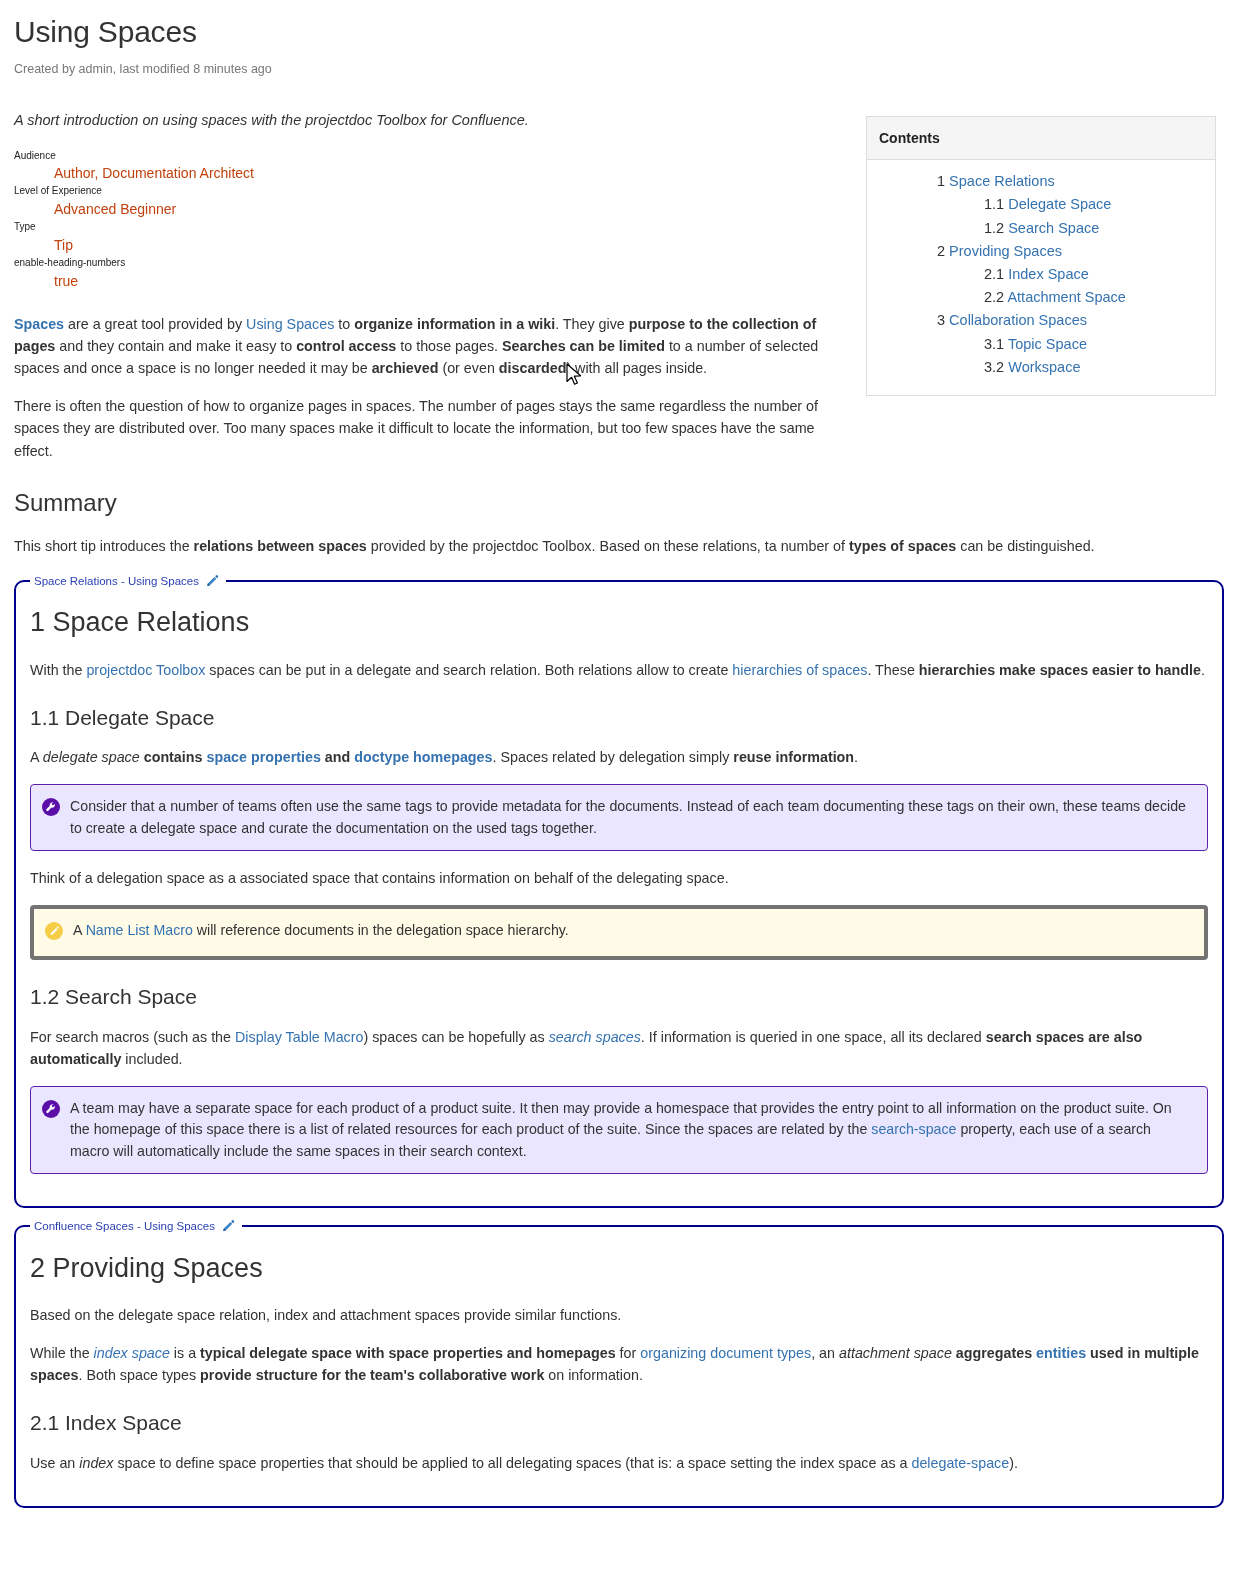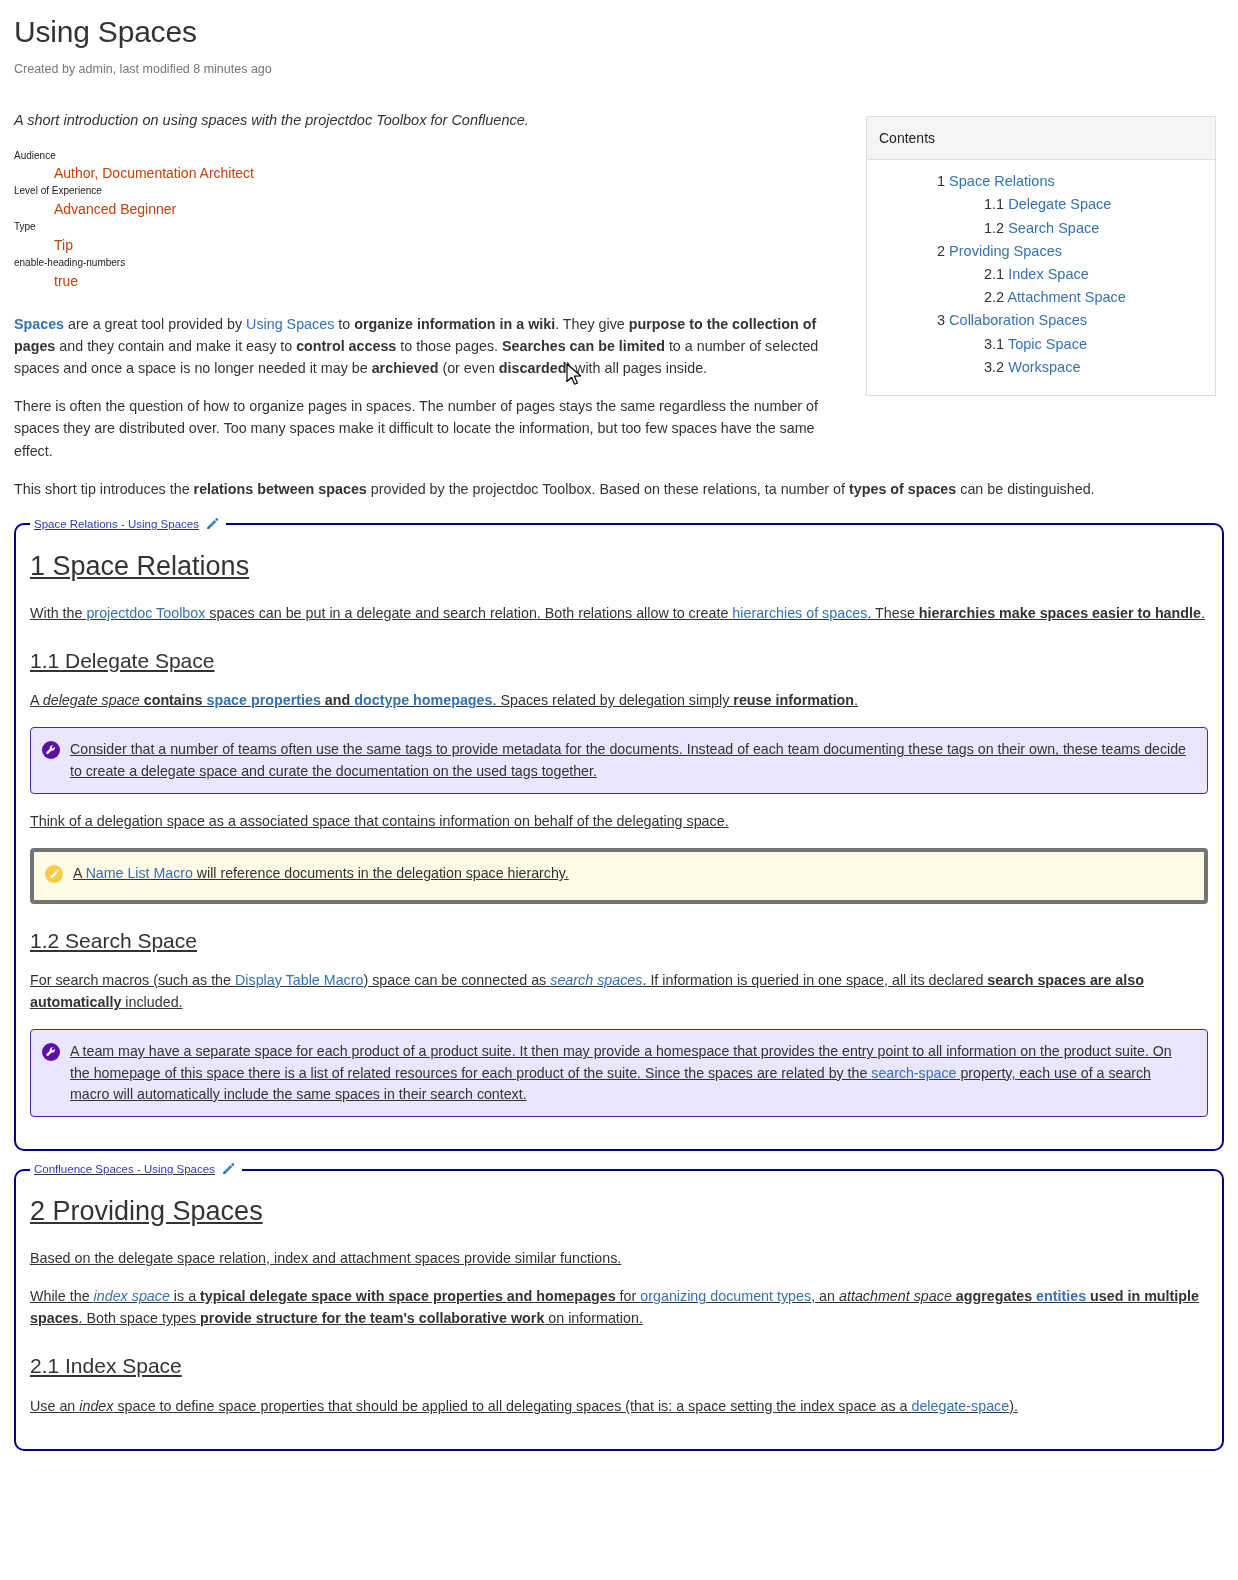--- a/index.html
+++ b/index.html
@@ -65,42 +65,41 @@
     top: 116px;
     width: 350px;
     border: 1px solid #dddddd;
     background: #ffffff;
     box-sizing: border-box;
   }
   .toc-head {
     background: #f5f5f5;
     border-bottom: 1px solid #dddddd;
     padding: 11px 12px;
-    font-weight: normal;
+    font-weight: bold;
     font-size: 14px;
     color: #222;
   }
   .toc-body { padding: 10px 12px 16px 12px; }
   .toc-l1 { margin: 0 0 0 58px; font-size: 14.5px; line-height: 1.6; }
   .toc-l2 { margin: 0 0 0 105px; font-size: 14.5px; line-height: 1.6; }
   .toc-num { color: #333333; }
   h2.summary {
     font-size: 24px;
     font-weight: 400;
     color: #333;
     margin: 24px 0 14px 0;
   }
   
   fieldset.sec {
     border: 2px solid #00008b;
     border-radius: 10px;
     margin: 8px 0 10px 0;
     padding: 4px 14px 16px 14px;
     min-width: 0;
-    text-decoration: underline;
   }
   fieldset.sec > legend {
     padding: 0 6px 0 4px;
     font-size: 11.5px;
     color: #2a3fb0;
     display: flex;
     align-items: center;
     gap: 6px;
   }
   .pencil-icon { display: inline-block; width: 15px; height: 15px; vertical-align: middle; cursor: pointer; }
@@ -178,20 +177,21 @@
       <div class="toc-l2"><span class="toc-num">1.2</span> <a class="lnk">Search Space</a></div>
       <div class="toc-l1"><span class="toc-num">2</span> <a class="lnk">Providing Spaces</a></div>
       <div class="toc-l2"><span class="toc-num">2.1</span> <a class="lnk">Index Space</a></div>
       <div class="toc-l2"><span class="toc-num">2.2</span> <a class="lnk">Attachment Space</a></div>
       <div class="toc-l1"><span class="toc-num">3</span> <a class="lnk">Collaboration Spaces</a></div>
       <div class="toc-l2"><span class="toc-num">3.1</span> <a class="lnk">Topic Space</a></div>
       <div class="toc-l2"><span class="toc-num">3.2</span> <a class="lnk">Workspace</a></div>
     </div>
   </div>
 
+  <h2 class="summary">Summary</h2>
   <p class="body-text"><span>This short tip introduces the </span><b>relations between spaces</b><span> provided by the projectdoc Toolbox. Based on these relations, ta number of </span><b>types of spaces</b><span> can be distinguished.</span></p>
 
   <fieldset class="sec">
     <legend>
       <span>Space Relations - Using Spaces</span>
       <span class="pencil-icon">
         <svg viewBox="0 0 16 16" width="15" height="15">
             <path d="M11.6 1.6a1.4 1.4 0 0 1 2 2l-.8.8-2-2 .8-.8z" fill="#2f6fb5"></path>
             <path d="M10.1 3.1l2 2L5 12.2l-2.6.6.6-2.6 7.1-7.1z" fill="#3b82c4"></path>
             <path d="M2.4 12.8l.6-2.6 2 2-2.6.6z" fill="#1d4f86"></path>
@@ -224,21 +224,21 @@
         <svg width="18" height="18" viewBox="0 0 18 18">
             <circle cx="9" cy="9" r="9" fill="#f5cd47"></circle>
             <path d="M12.2 4.6a1.1 1.1 0 0 1 1.5 1.5l-.7.7-1.5-1.5.7-.7zM11 5.9l1.5 1.5-5 5-2 .5.5-2 5-5z" fill="#ffffff"></path>
           </svg>
       </span>
       <span class="panel-txt"><span>A </span><a class="lnk">Name List Macro</a><span> will reference documents in the delegation space hierarchy.</span></span>
     </div>
 
     <h3 class="sec-h2">1.2 Search Space</h3>
 
-    <p class="body-text"><span>For search macros (such as the </span><a class="lnk">Display Table Macro</a><span>) space can be connected as </span><i class="em lnk">search spaces</i><span>. If information is queried in one space, all its declared </span><b>search spaces are also automatically</b><span> included.</span></p>
+    <p class="body-text"><span>For search macros (such as the </span><a class="lnk">Display Table Macro</a><span>) spaces can be hopefully as </span><i class="em lnk">search spaces</i><span>. If information is queried in one space, all its declared </span><b>search spaces are also automatically</b><span> included.</span></p>
 
     <div class="panel purple">
       <span class="panel-ico">
         <svg width="18" height="18" viewBox="0 0 18 18">
             <circle cx="9" cy="9" r="9" fill="#5b0fa8"></circle>
             <path d="M11.6 4.6a2.9 2.9 0 0 0-3.9 3.3L4.6 11a1.2 1.2 0 1 0 1.7 1.7l3.1-3.1a2.9 2.9 0 0 0 3.3-3.9l-1.5 1.5-1.2-.3-.3-1.2 1.5-1.5z" fill="#ffffff"></path>
           </svg>
       </span>
       <span class="panel-txt"><span>A team may have a separate space for each product of a product suite. It then may provide a homespace that provides the entry point to all information on the product suite. On the homepage of this space there is a list of related resources for each product of the suite. Since the spaces are related by the </span><a class="lnk">search-space</a><span> property, each use of a search macro will automatically include the same spaces in their search context.</span></span>
     </div>

